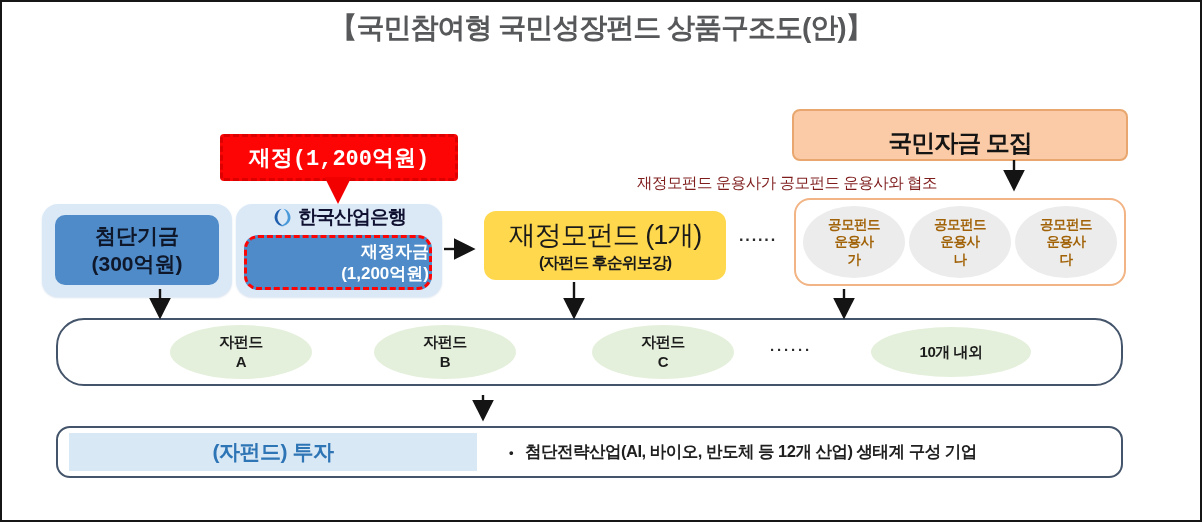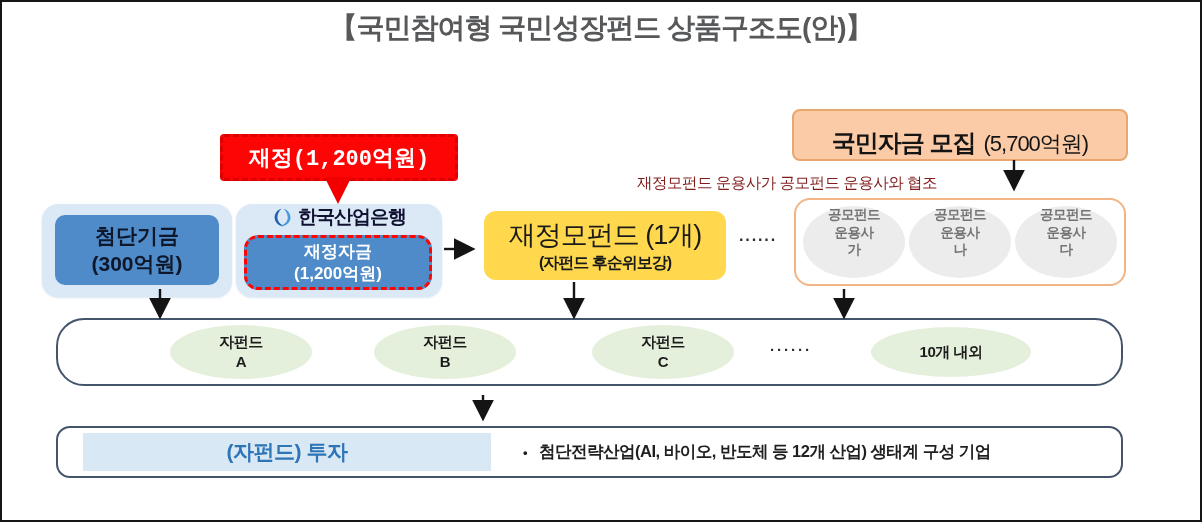--- a/index.html
+++ b/index.html
@@ -35,21 +35,21 @@
   }
   #kdb-container { left:234px; top:202px; width:206px; height:93px; }
   #kdb-header {
     top:0; left:0; right:0; display:flex; align-items:center; justify-content:center; gap:5px;
     font-weight:800; font-size:19px; color:#101030; letter-spacing:-1px;
   }
   #kdb-header svg { width:21px; height:21px; }
   #kdb-fund-box {
     left:8px; top:31px; width:182px; height:49px;
     background:#4e8bc8; border:3px dashed #fe0505; border-radius:14px;
-    display:flex; flex-direction:column; align-items:center; justify-content:center;
+    display:flex; flex-direction:column; align-items:flex-end; justify-content:center;
     color:#ffffff; font-weight:bold; font-size:17px; line-height:1.25; text-align:center;
   }
 
   
   #mother-box {
     left:482px; top:209px; width:242px; height:69px;
     background:#ffd84d; border-radius:12px;
     display:flex; flex-direction:column; align-items:center; justify-content:center;
     text-align:center; color:#1a1a1a;
   }
@@ -72,22 +72,22 @@
   #public-box .pb2 { font-size:22px; font-weight:500; letter-spacing:-1px; }
 
   
   #managers-container {
     left:792px; top:196px; width:332px; height:88px; box-sizing:border-box;
     background:#ffffff; border:2.5px solid #f2b484; border-radius:16px;
     display:flex; align-items:center; justify-content:space-between; padding:0 7px;
   }
   .manager-oval {
     width:102px; height:72px; border-radius:50%; background:#ececec;
-    display:flex; flex-direction:column; align-items:center; justify-content:flex-start;
-    font-size:13.5px; font-weight:800; line-height:1.3; color:#737373; text-align:center;
+    display:flex; flex-direction:column; align-items:center; justify-content:center;
+    font-size:13.5px; font-weight:800; line-height:1.3; color:#a16207; text-align:center;
     letter-spacing:-0.5px;
   }
   #mid-dots {
     left:722px; top:229px; width:68px; text-align:center;
     font-size:16px; font-weight:800; letter-spacing:1px; color:#2b2b2b;
   }
 
   
   .dark-row { box-sizing:border-box; background:#ffffff; border:2.5px solid #44546a; }
   #subfund-row { left:54px; top:316px; width:1067px; height:68px; border-radius:28px; }
@@ -104,21 +104,21 @@
     font-size:15px; font-weight:800; letter-spacing:2px; color:#2b2b2b;
   }
   #sub-count { left:813px; top:7px; width:160px; height:50px; }
 
   
   #investment-row {
     left:54px; top:424px; width:1067px; height:52px; border-radius:14px;
     display:flex; align-items:center;
   }
   #investment-label {
-    margin-left:25px; width:408px; height:38px; background:#d9e8f5;
+    margin-left:11px; width:408px; height:38px; background:#d9e8f5;
     display:flex; align-items:center; justify-content:center;
     font-size:21px; font-weight:800; color:#2e75b6; letter-spacing:-0.5px;
   }
   #investment-desc {
     margin-left:32px; display:flex; align-items:center; gap:12px;
     font-size:16.5px; font-weight:bold; color:#1f1f1f; letter-spacing:-0.5px;
   }
   #investment-desc .bullet { font-size:13px; color:#222222; }
 
   
@@ -158,21 +158,20 @@
 
   <div id="coop-note" class="abs">재정모펀드 운용사가 공모펀드 운용사와 협조</div>
 
   <div id="mother-box" class="abs">
     <span class="l1">재정모펀드 (1개)</span>
     <span class="l2">(자펀드 후순위보강)</span>
   </div>
 
   <div id="public-box" class="abs">
     <span class="pb1">국민자금 모집</span>
-    <span class="pb2">(5,700억원)</span>
   </div>
 
   <div id="mid-dots" class="abs">······</div>
 
   <div id="managers-container" class="abs">
     <div class="manager-oval">
       <span>공모펀드</span>
       <span>운용사</span>
       <span>가</span>
     </div>

